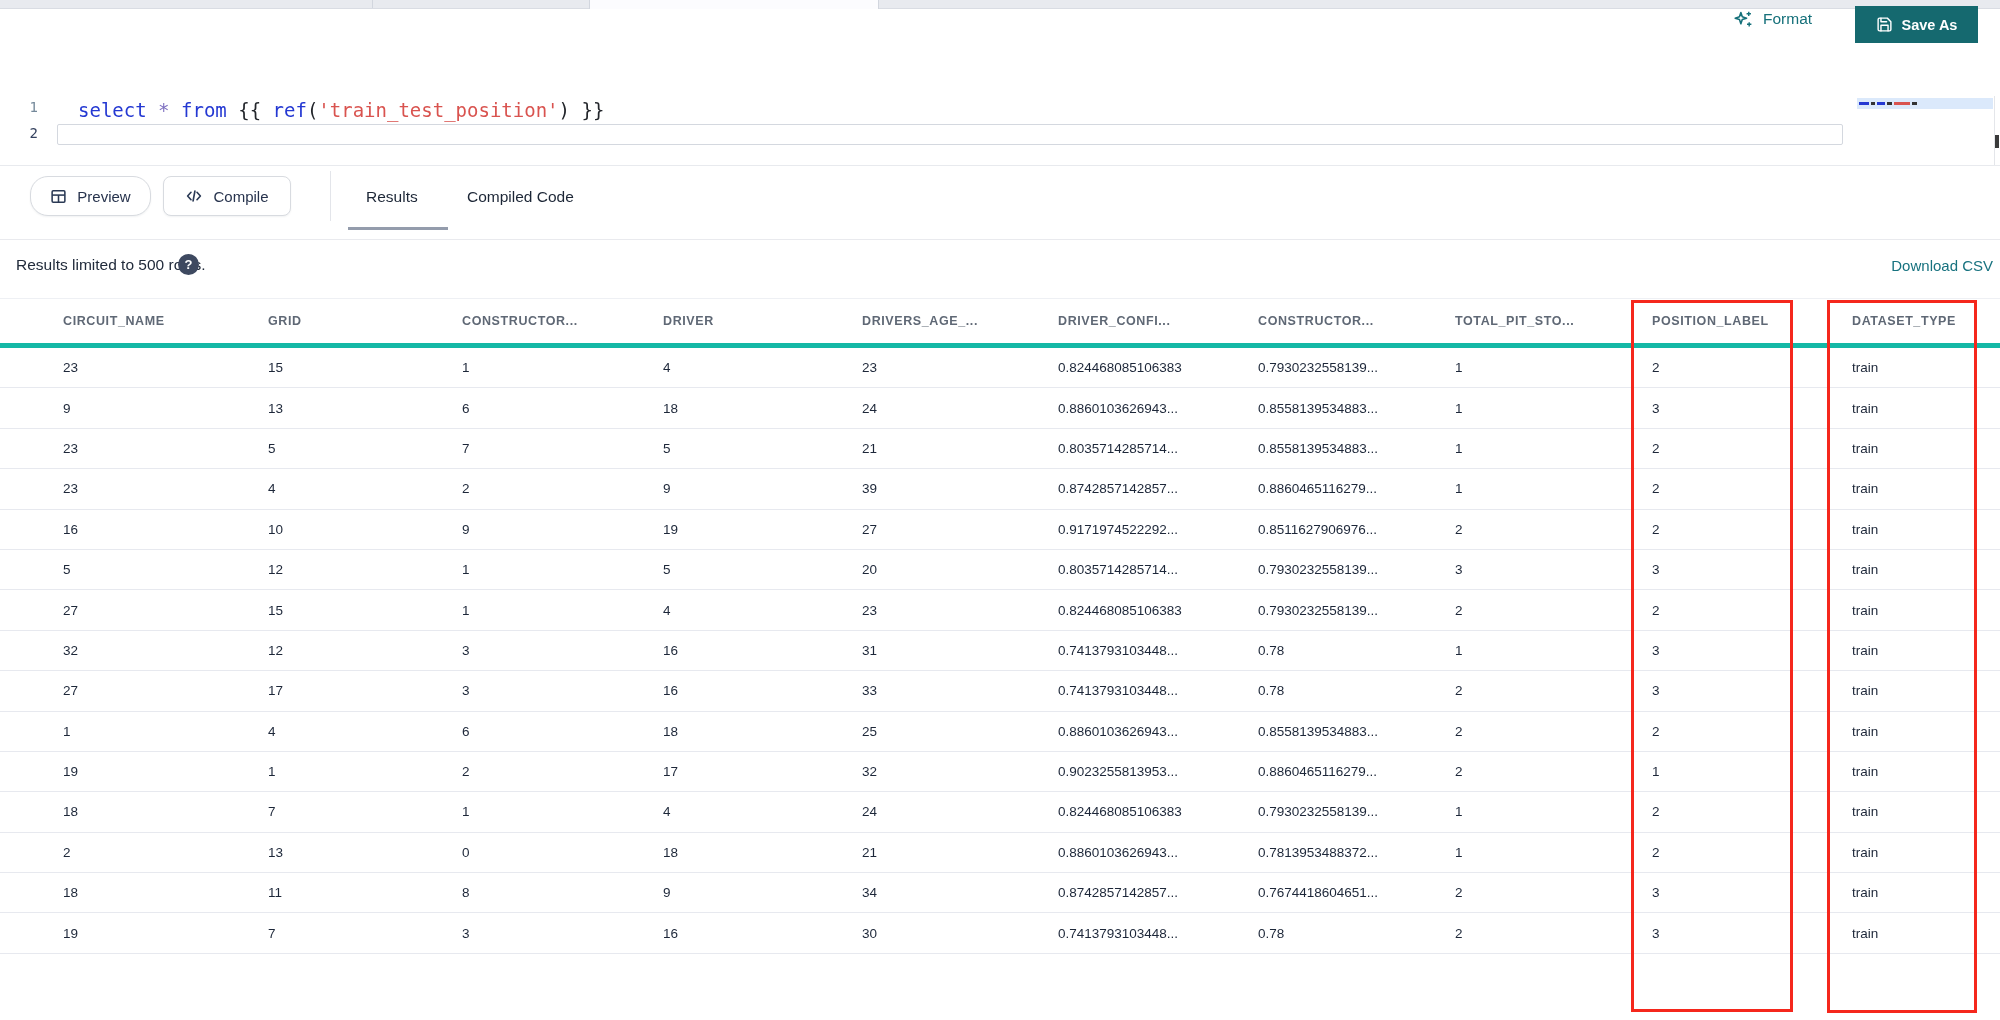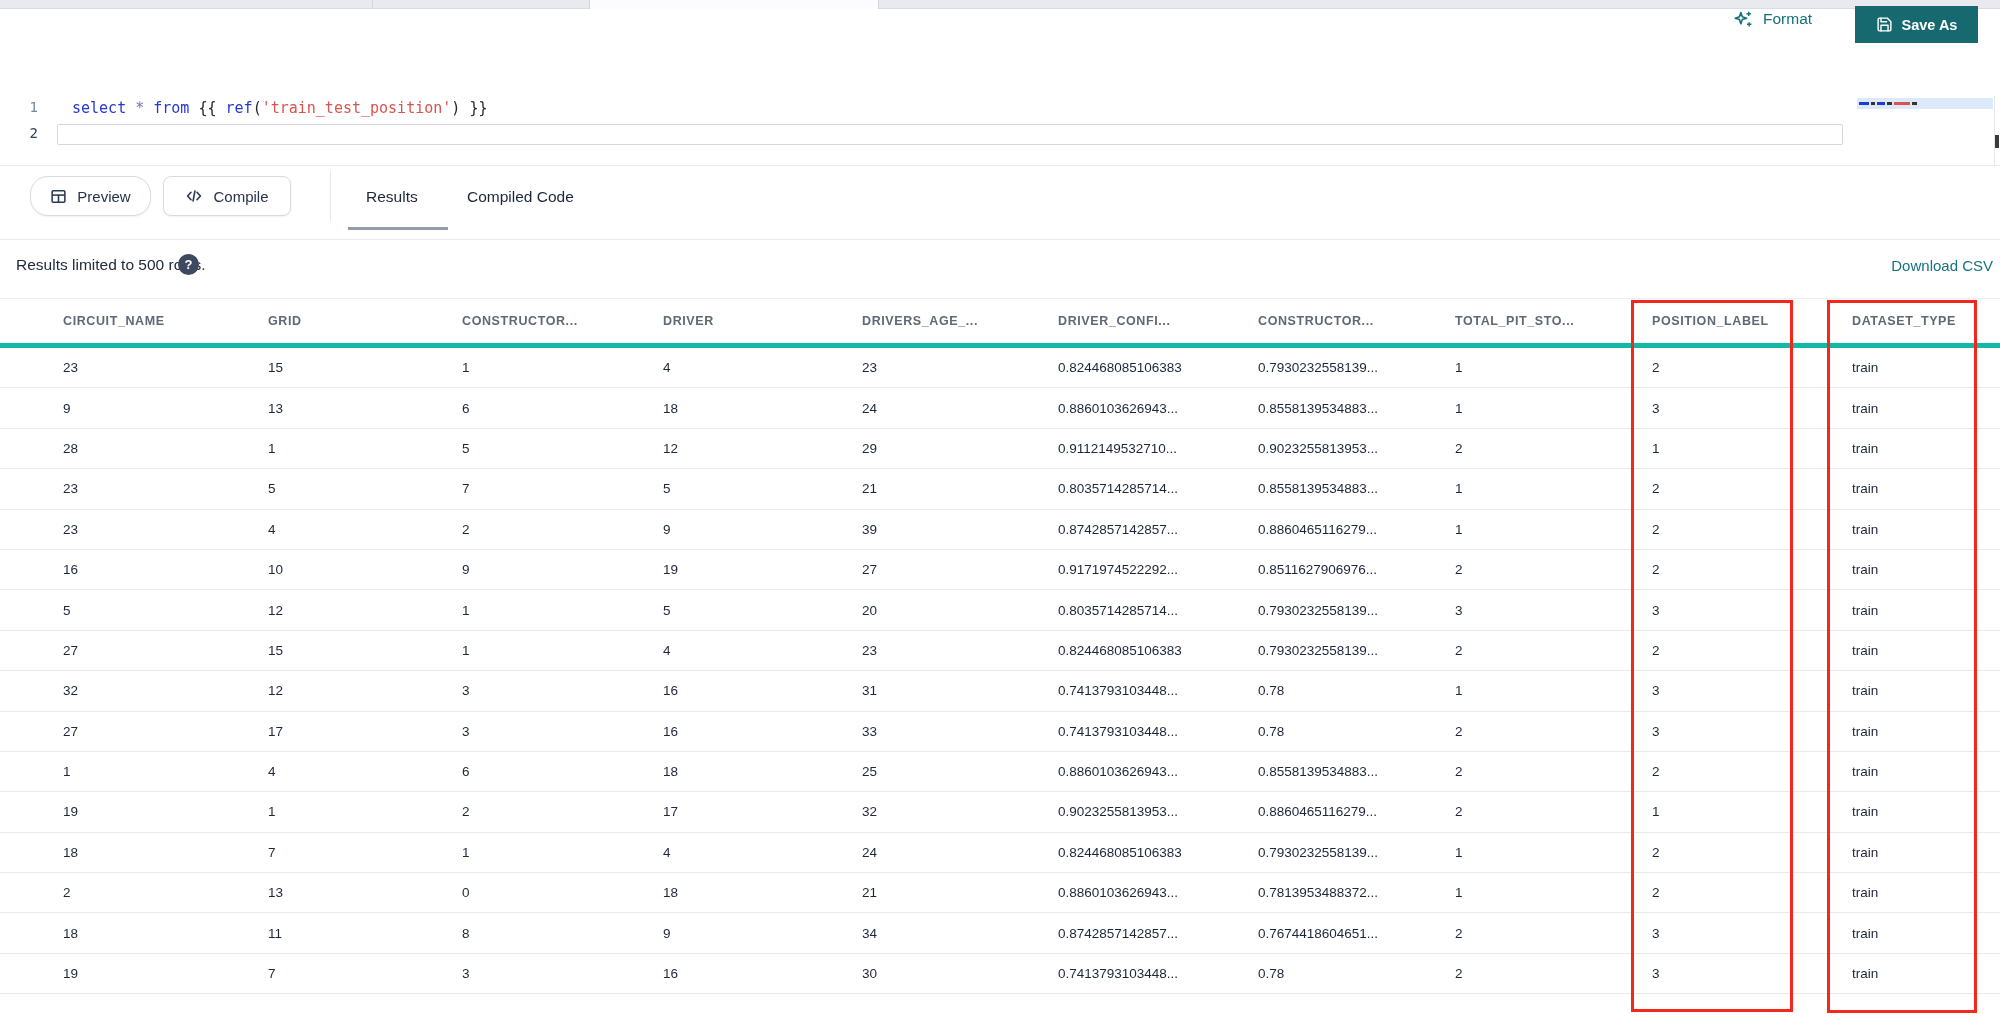--- a/index.html
+++ b/index.html
@@ -13,21 +13,21 @@
   .top-strip .seg-line{position:absolute;left:372px;top:0;width:1px;height:8px;background:#d2d6de;}
   .top-strip .active-seg{position:absolute;left:589px;top:0;width:290px;height:9px;background:#fcfcfe;border-left:1px solid #d2d6de;border-right:1px solid #d2d6de;box-sizing:border-box;}
   
   .format-btn{position:absolute;left:1733px;top:6px;height:26px;display:flex;align-items:center;gap:9px;color:#15707a;font-size:15.5px;cursor:pointer;}
   .saveas-btn{position:absolute;left:1855px;top:6px;width:123px;height:37px;background:#15696f;border-radius:0;display:flex;align-items:center;justify-content:center;gap:9px;color:#ffffff;font-size:14.5px;font-weight:bold;cursor:pointer;}
   
   .editor{position:absolute;top:48px;left:0;width:2000px;height:117px;background:#fff;}
   .gutter-num{position:absolute;left:0;width:38px;text-align:right;font-family:"DejaVu Sans Mono",monospace;font-size:14px;}
   .gutter-1{top:51px;color:#74899a;}
   .gutter-2{top:77px;color:#35425f;}
-  .code-line{position:absolute;top:51px;left:72px;font-family:"DejaVu Sans Mono",monospace;font-size:15px;white-space:pre;color:#23262b;}
+  .code-line{position:absolute;top:51px;left:78px;font-family:"DejaVu Sans Mono",monospace;font-size:19px;white-space:pre;color:#23262b;}
   .tok-keyword{color:#2438d2;}
   .tok-function{color:#2438d2;}
   .tok-operator{color:#7d6fc0;}
   .tok-string{color:#d9534f;}
   .tok-brace{color:#23262b;}
   .tok-plain{color:#23262b;}
   .active-line-box{position:absolute;top:76px;left:57px;width:1786px;height:21px;border:1px solid #d4d8df;border-radius:2px;box-sizing:border-box;}
   .minimap{position:absolute;top:50px;left:1857px;width:136px;height:68px;background:#fff;}
   .minimap-line{height:11px;background:#dbe9fb;display:flex;align-items:center;gap:2px;padding-left:2px;box-sizing:border-box;}
   .mm-seg{height:3px;display:inline-block;}
@@ -185,32 +185,20 @@
         <td>6</td>
         <td>18</td>
         <td>24</td>
         <td>0.8860103626943...</td>
         <td>0.8558139534883...</td>
         <td>1</td>
         <td>3</td>
         <td>train</td>
       </tr>
       <tr>
-        <td>28</td>
-        <td>1</td>
-        <td>5</td>
-        <td>12</td>
-        <td>29</td>
-        <td>0.9112149532710...</td>
-        <td>0.9023255813953...</td>
-        <td>2</td>
-        <td>1</td>
-        <td>train</td>
-      </tr>
-      <tr>
         <td>23</td>
         <td>5</td>
         <td>7</td>
         <td>5</td>
         <td>21</td>
         <td>0.8035714285714...</td>
         <td>0.8558139534883...</td>
         <td>1</td>
         <td>2</td>
         <td>train</td>

